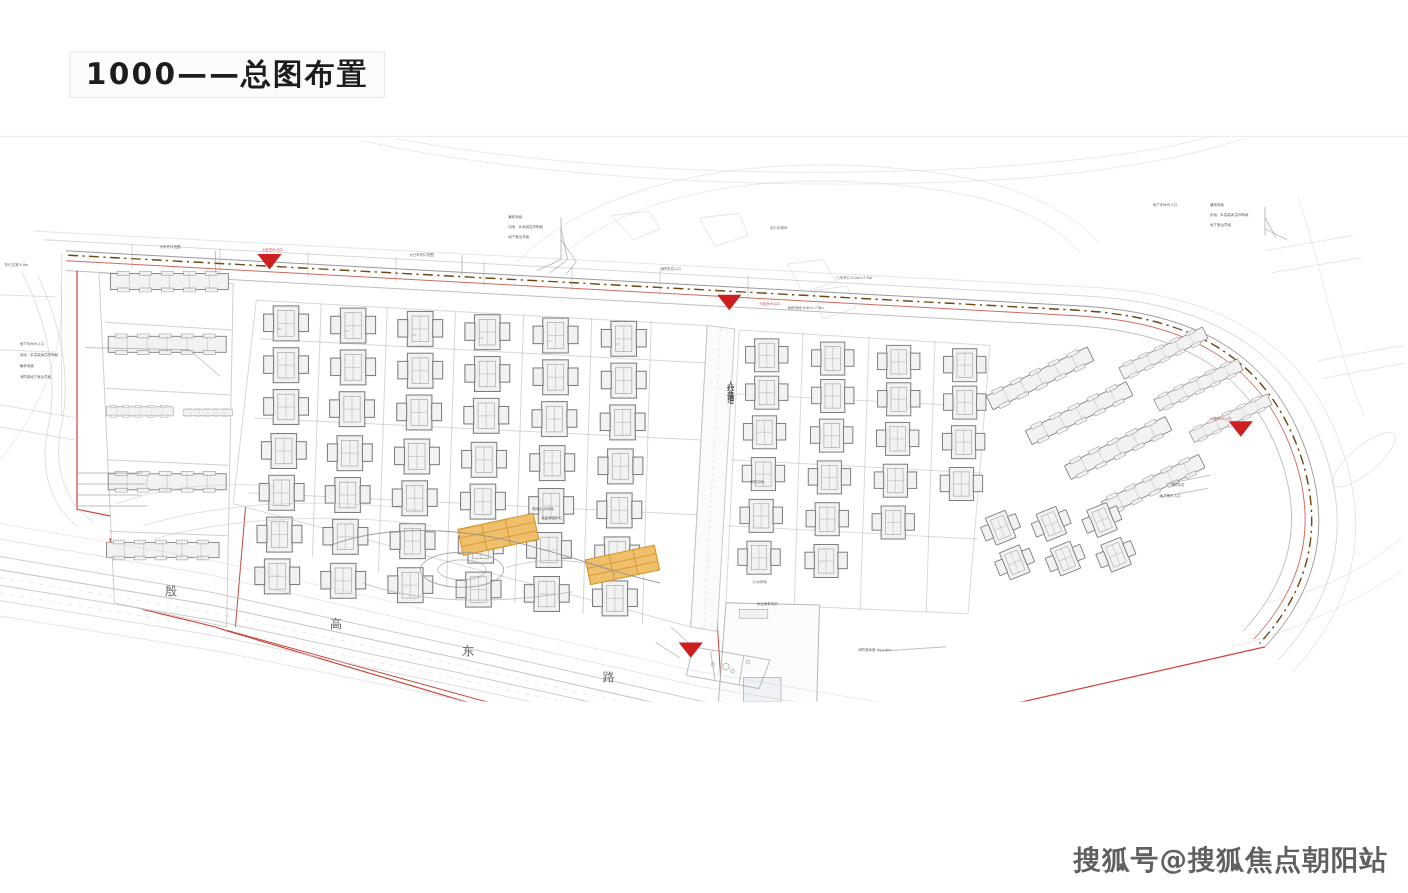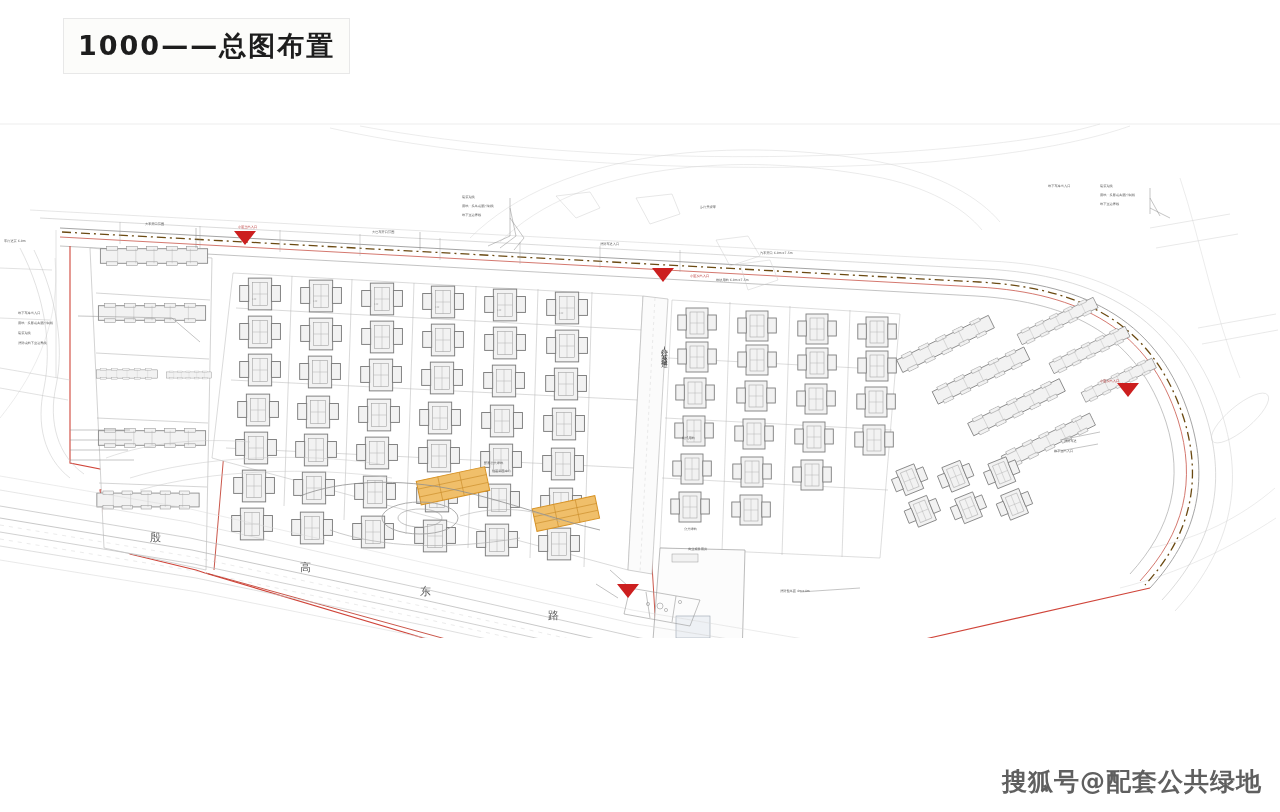--- a/index.html
+++ b/index.html
@@ -2,26 +2,26 @@
 <html><head>
 <meta charset="utf-8">
 <title>总图布置</title>
 <style>
   html,body{margin:0;padding:0;background:#ffffff;}
   body{width:1280px;height:812px;position:relative;overflow:hidden;
        font-family:"Liberation Sans","DejaVu Sans",sans-serif;}
 
   
   #title-block{
-    position:absolute;left:63px;top:18px;
+    position:absolute;left:63px;top:47px;
     padding:6px 14px 8px 14px;
     border:1px solid #e8e8e8;
     background:#fcfcfa;
     box-sizing:border-box;
-    height:56px;
+    height:42px;
     display:flex;align-items:center;
   }
   #title-text{
     font-family:"DejaVu Sans","Liberation Sans",sans-serif;
     font-size:27px;font-weight:bold;color:#1d1d1d;
     letter-spacing:2px;white-space:nowrap;line-height:1;
   }
 
   
   #drawing-area{
@@ -464,13 +464,13 @@
       <div class="anno tiny" style="left: 684px; top: 410px;">公共绿地</div>
       <div class="anno tiny" style="left: 688px; top: 430px;">商业服务用房</div>
       <div class="anno tiny" style="left: 1048px; top: 67px;">地下车库出入口</div>
       <div class="anno tiny" style="left: 1100px; top: 67px;">建筑退线</div>
       <div class="anno tiny" style="left: 1100px; top: 76px;">用地 · 多层或高层控制线</div>
       <div class="anno tiny" style="left: 1100px; top: 85px;">地下室边界线</div>
     </div>
 
 </div>
 
-<div id="watermark">搜狐号@配套公共绿地</div>
+<div id="watermark">搜狐号@搜狐焦点朝阳站</div>
 
 </body></html>

